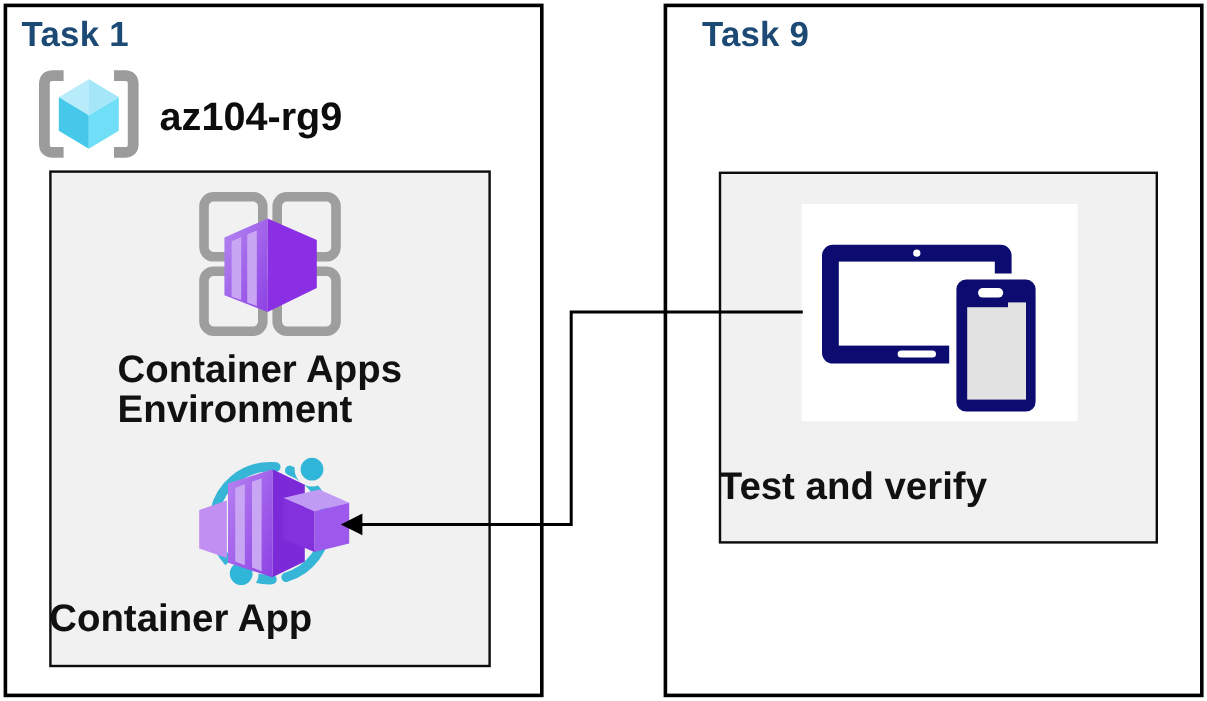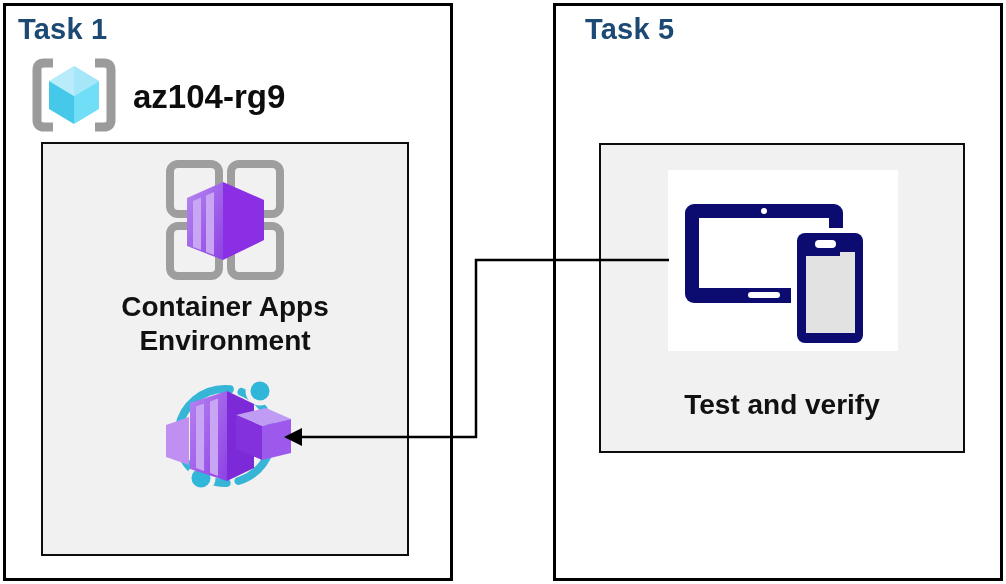--- a/index.html
+++ b/index.html
@@ -38,22 +38,22 @@
   #rg-icon     { left: 28px;  top: 56px;  width: 92px;  height: 78px; }
   #rg-label    { position: absolute; left: 133px; top: 78px; font-size: 33px; font-weight: bold; color: #0d0d0d; text-align: center; }
 
   #env-icon    { left: 160px; top: 158px; width: 130px; height: 124px; }
   #app-icon    { left: 161px; top: 372px; width: 138px; height: 128px; }
 
   .caption {
     position: absolute;
     font-weight: bold;
     color: #111111;
-    text-align: center;
-    font-size: 28px;
+    text-align: left;
+    font-size: 32px;
     line-height: 34px;
   }
   #env-label  { left: 98px;  top: 290px; width: 254px; }  
   #app-label  { left: 41px;  top: 498px; width: 368px; }
   #test-label { left: 599px; top: 368px; width: 366px; margin-top: 20px; }
 
   #devices-panel {
     position: absolute;
     left: 668px; top: 170px; width: 230px; height: 181px;
     background: #ffffff;
@@ -120,23 +120,24 @@
     <circle cx="40" cy="106" r="12" fill="#2fb6d9" stroke="#f1f1f1" stroke-width="5"></circle>
     <polygon points="5,53 28,45 28,93 5,85" fill="#c18ff2"></polygon>
     <polygon points="66,19 93,32 93,96 66,109" fill="#7c2ad8"></polygon>
     <polygon points="29,31 66,19 66,109 29,97" fill="url(#appFront)"></polygon>
     <polygon points="35,34.5 43,31.5 43,99 35,96" fill="#c9a6f4"></polygon>
     <polygon points="49,29.5 57,26.5 57,104 49,101" fill="#c9a6f4"></polygon>
     <polygon points="75,43 105,36 130,47 101,54" fill="#c09bf3"></polygon>
     <polygon points="101,54 130,47 130,81 101,88" fill="#9d59ec"></polygon>
     <polygon points="75,43 101,54 101,88 75,77" fill="#8331dd"></polygon>
   </svg>
+  <div class="caption" id="app-label">Container App</div>
 
   <div class="outer-box" id="task2-box"></div>
-  <div class="task-title" id="task2-title">Task 5</div>
+  <div class="task-title" id="task2-title">Task 9</div>
 
   <div class="inner-box" id="test-box"></div>
 
   <div id="devices-panel">
     <svg id="devices-icon" viewBox="0 0 230 181">
       <rect x="17" y="34" width="158" height="99" rx="9" fill="#0b0b70"></rect>
       <rect x="31" y="48" width="130" height="70" fill="#ffffff"></rect>
       <circle cx="96" cy="41" r="3" fill="#ffffff"></circle>
       <rect x="80" y="122" width="32" height="6" rx="3" fill="#ffffff"></rect>
       <rect x="123" y="58" width="78" height="120" rx="11" fill="#ffffff"></rect>

